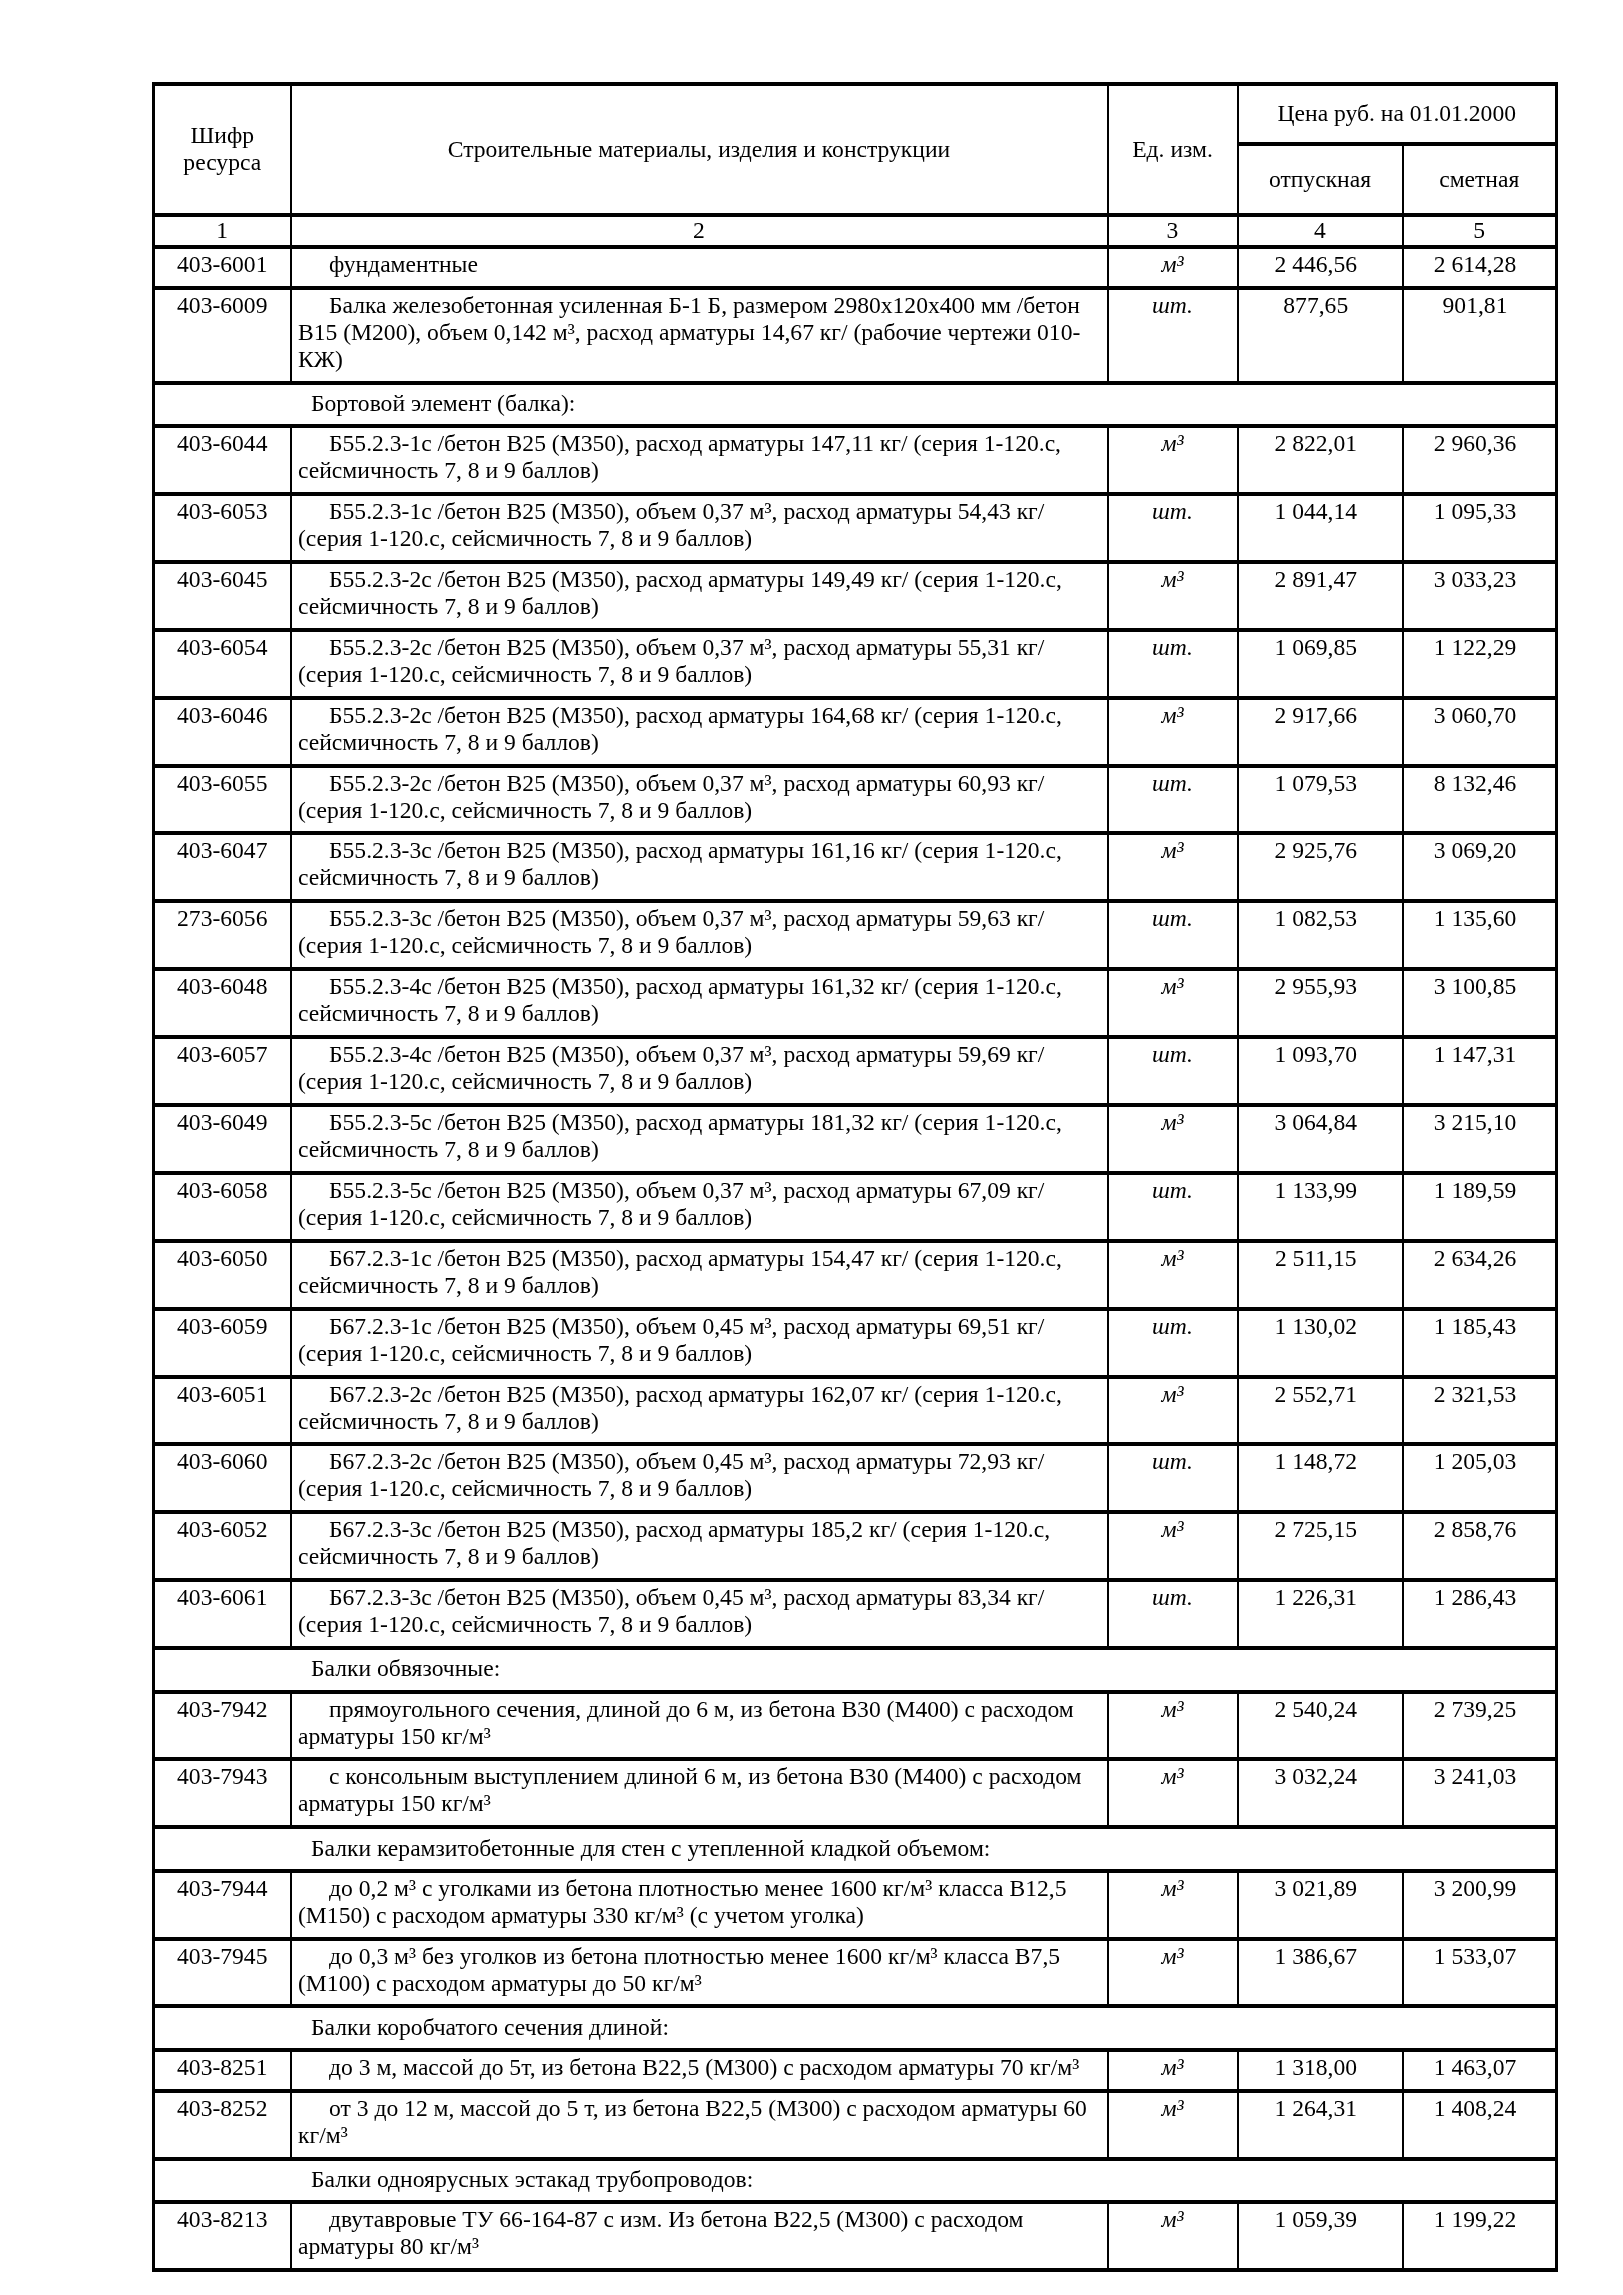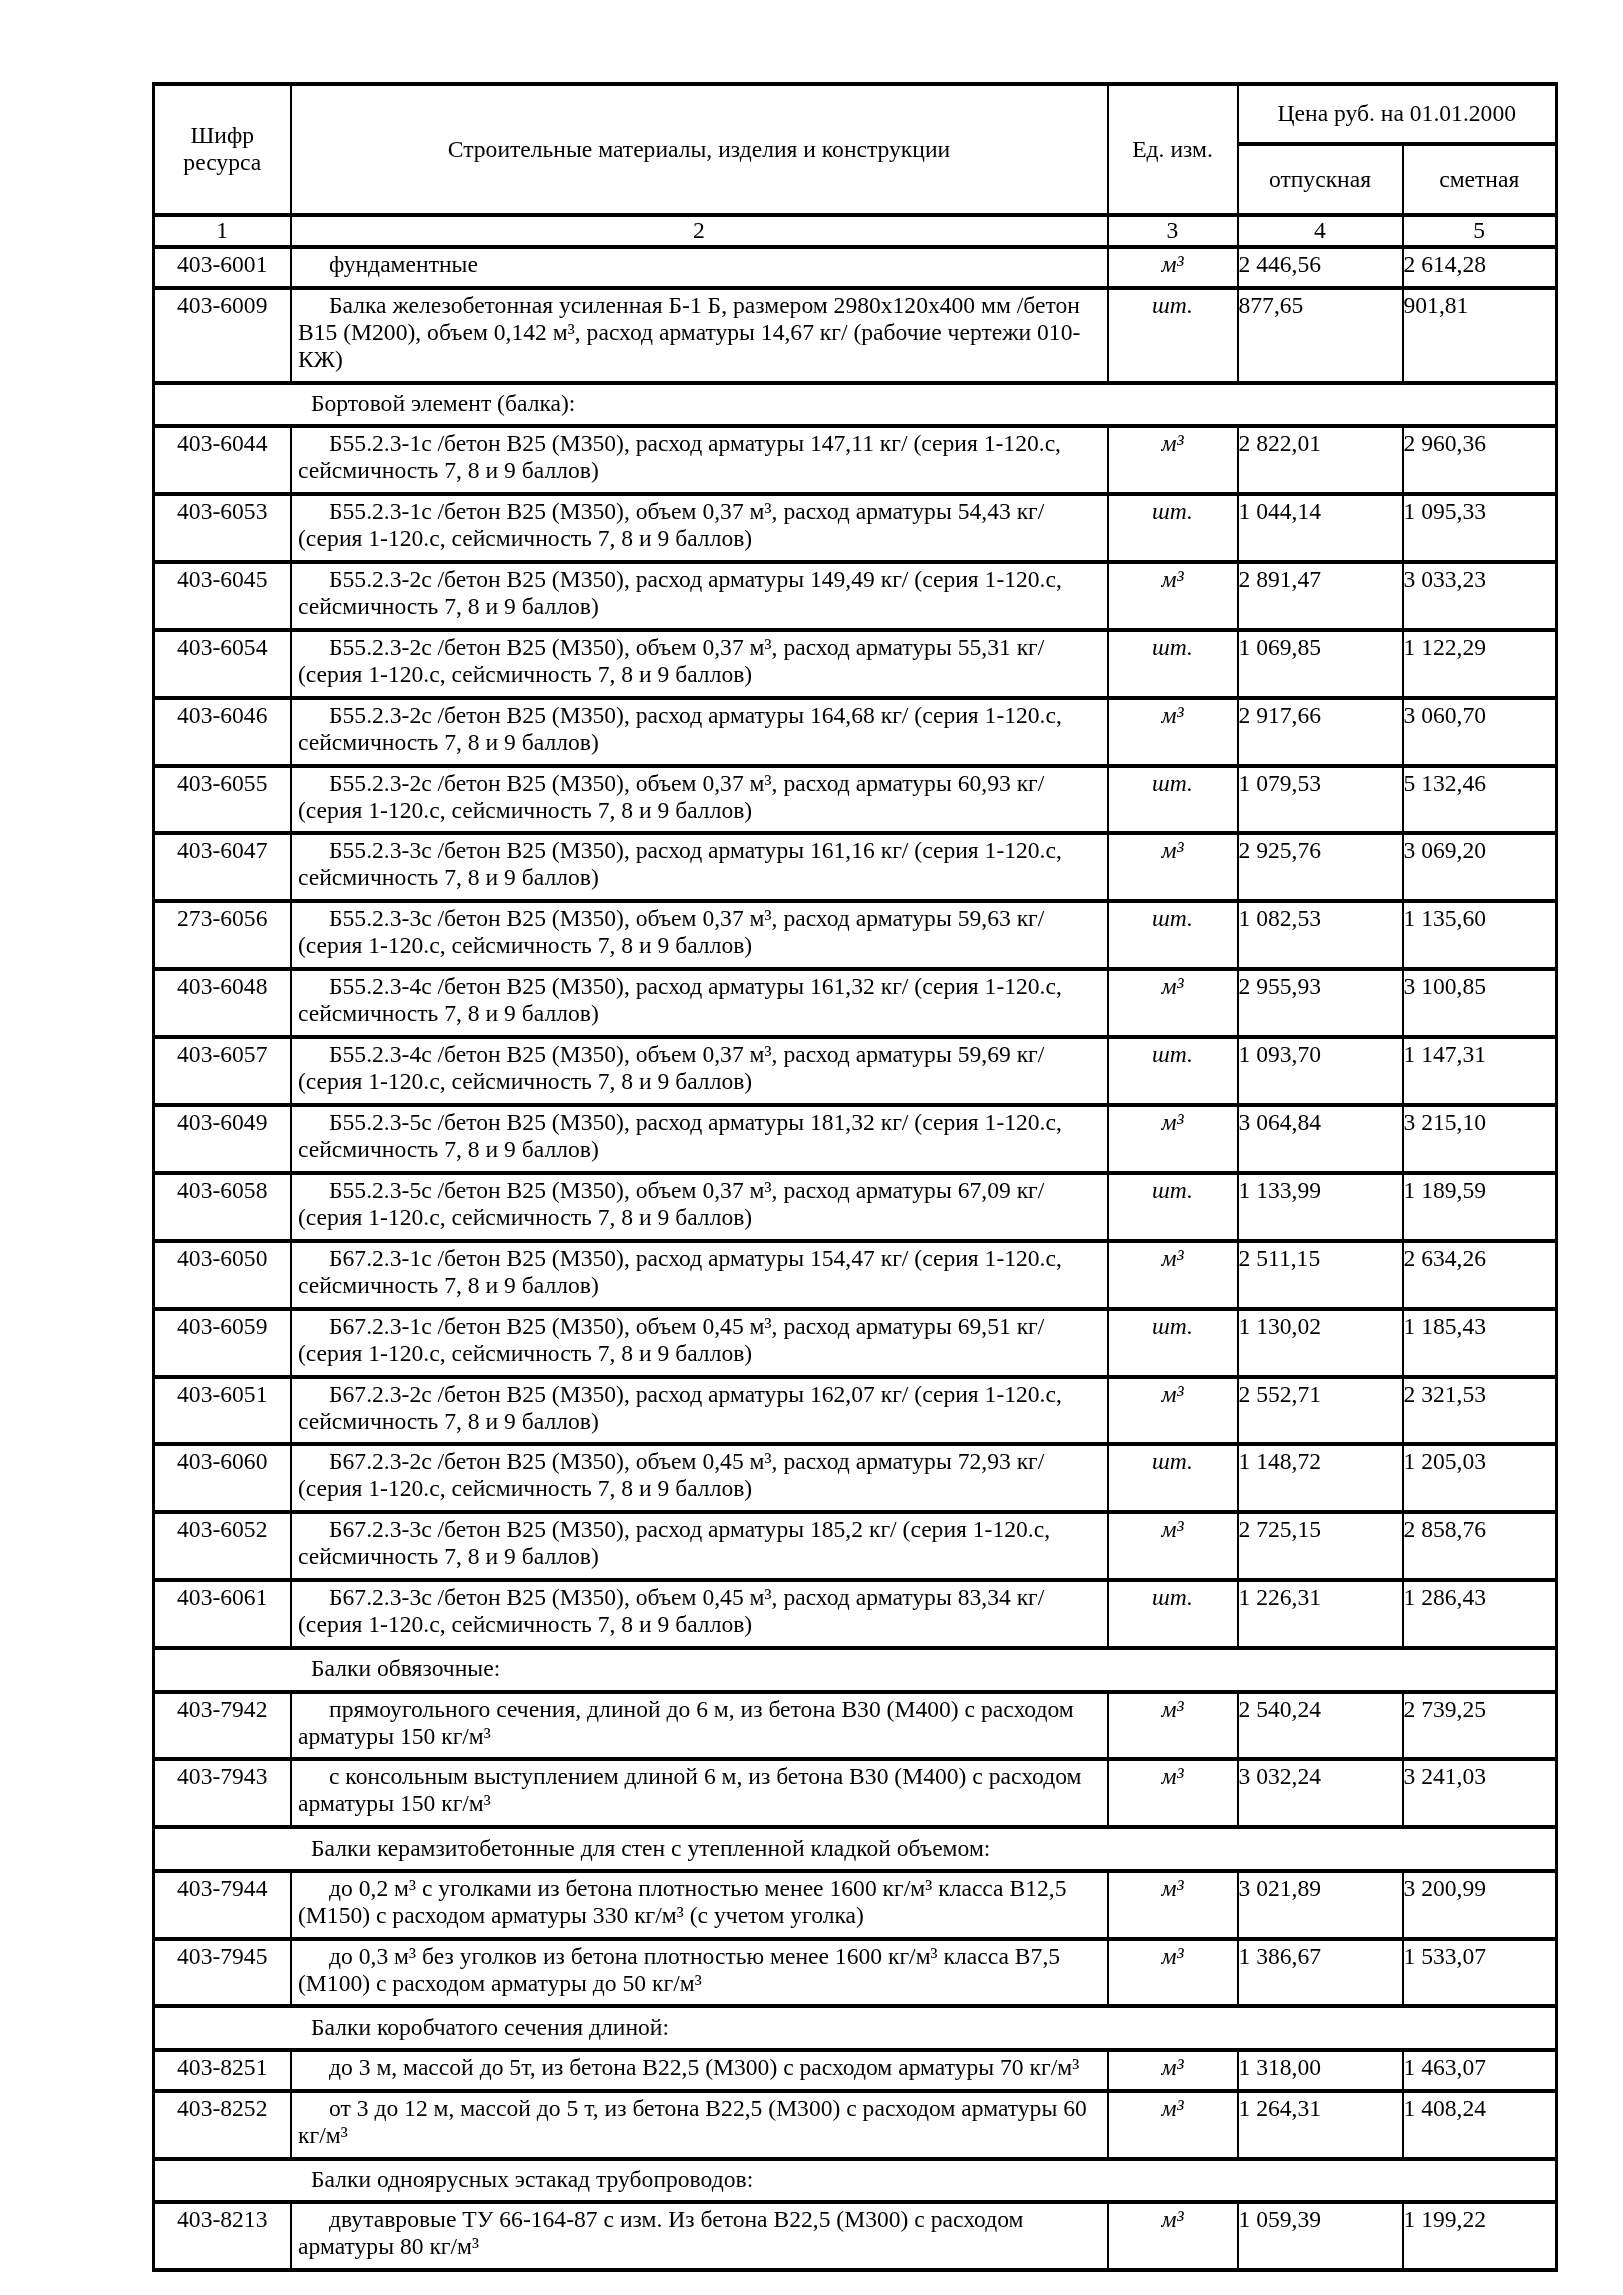--- a/index.html
+++ b/index.html
@@ -40,21 +40,21 @@
   }
   thead td { vertical-align:middle; text-align:center; }
   tr.hrow-a  { height:60px; }
   tr.hrow-b  { height:71px; }
   tr.hrow-num{ height:30px; }
   tr.hrow-num td { padding:0.7px 0; }
 
   td.cell-code  { text-align:center; padding:2px 2.6px 6.5px 2.6px; }
   td.cell-desc  { padding:2px 6.5px 7.9px 6.5px; text-indent:31px; }
   td.cell-unit  { text-align:center; padding:2px 2.6px 0 2.6px;font-style:italic; }
-  td.cell-price { text-align:left; padding:2px 8.5px 0 0; }
+  td.cell-price { text-align:center; padding:2px 8.5px 0 0; }
 
   td.section-cell {
     padding:5.2px 6.5px 7.2px 156px;
   }
 </style>
 </head>
 <body>
 
 <div class="page">
   <div class="content">
@@ -138,21 +138,21 @@
             <td class="cell-desc">Б55.2.3-2с /бетон В25 (М350), расход арматуры 164,68 кг/ (серия 1-120.с, сейсмичность 7, 8 и 9 баллов)</td>
             <td class="cell-unit">м³</td>
             <td class="cell-price">2 917,66</td>
             <td class="cell-price">3 060,70</td>
           </tr>
           <tr class="item-row">
             <td class="cell-code">403-6055</td>
             <td class="cell-desc">Б55.2.3-2с /бетон В25 (М350), объем 0,37 м³, расход арматуры 60,93 кг/ (серия 1-120.с, сейсмичность 7, 8 и 9 баллов)</td>
             <td class="cell-unit">шт.</td>
             <td class="cell-price">1 079,53</td>
-            <td class="cell-price">5 132,46</td>
+            <td class="cell-price">8 132,46</td>
           </tr>
           <tr class="item-row">
             <td class="cell-code">403-6047</td>
             <td class="cell-desc">Б55.2.3-3с /бетон В25 (М350), расход арматуры 161,16 кг/ (серия 1-120.с, сейсмичность 7, 8 и 9 баллов)</td>
             <td class="cell-unit">м³</td>
             <td class="cell-price">2 925,76</td>
             <td class="cell-price">3 069,20</td>
           </tr>
           <tr class="item-row">
             <td class="cell-code">273-6056</td>

